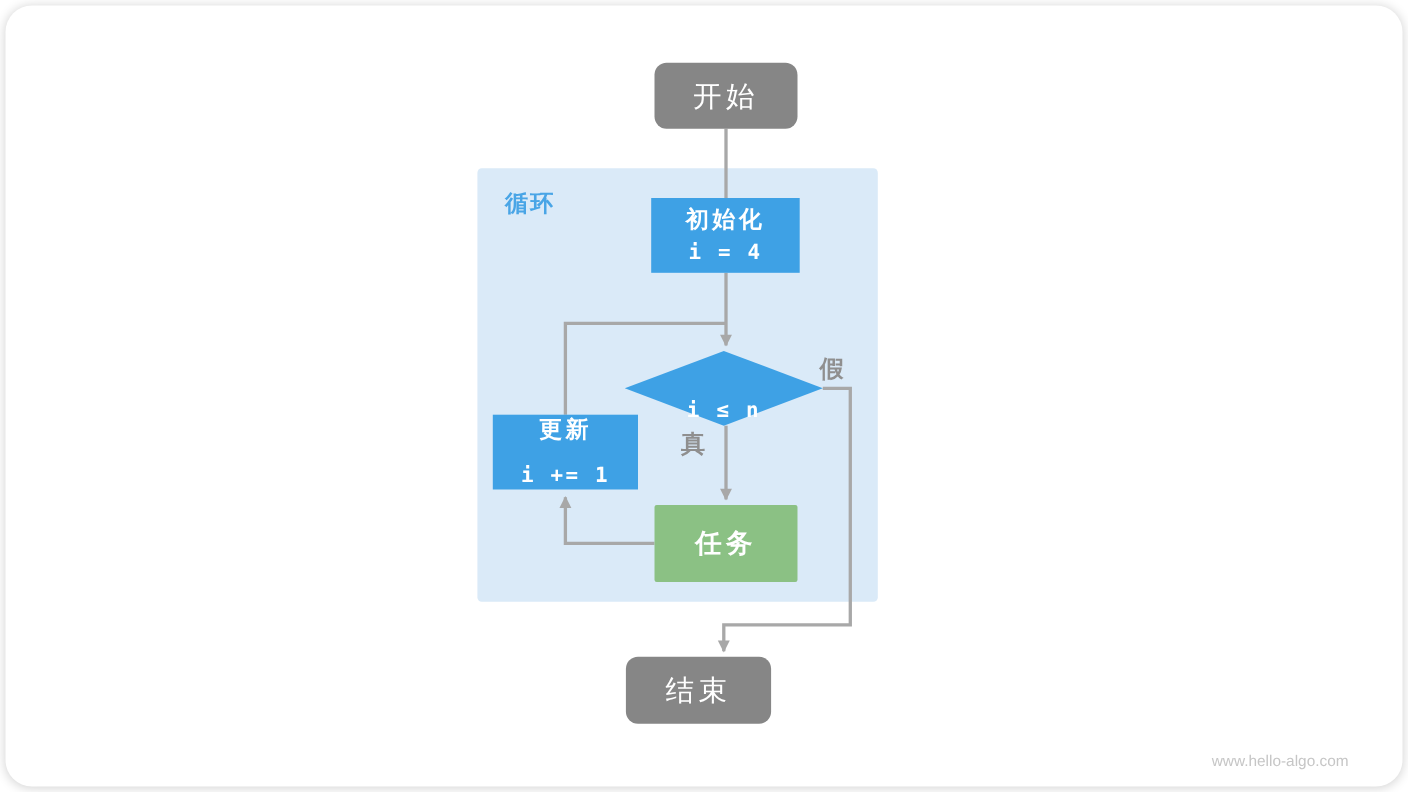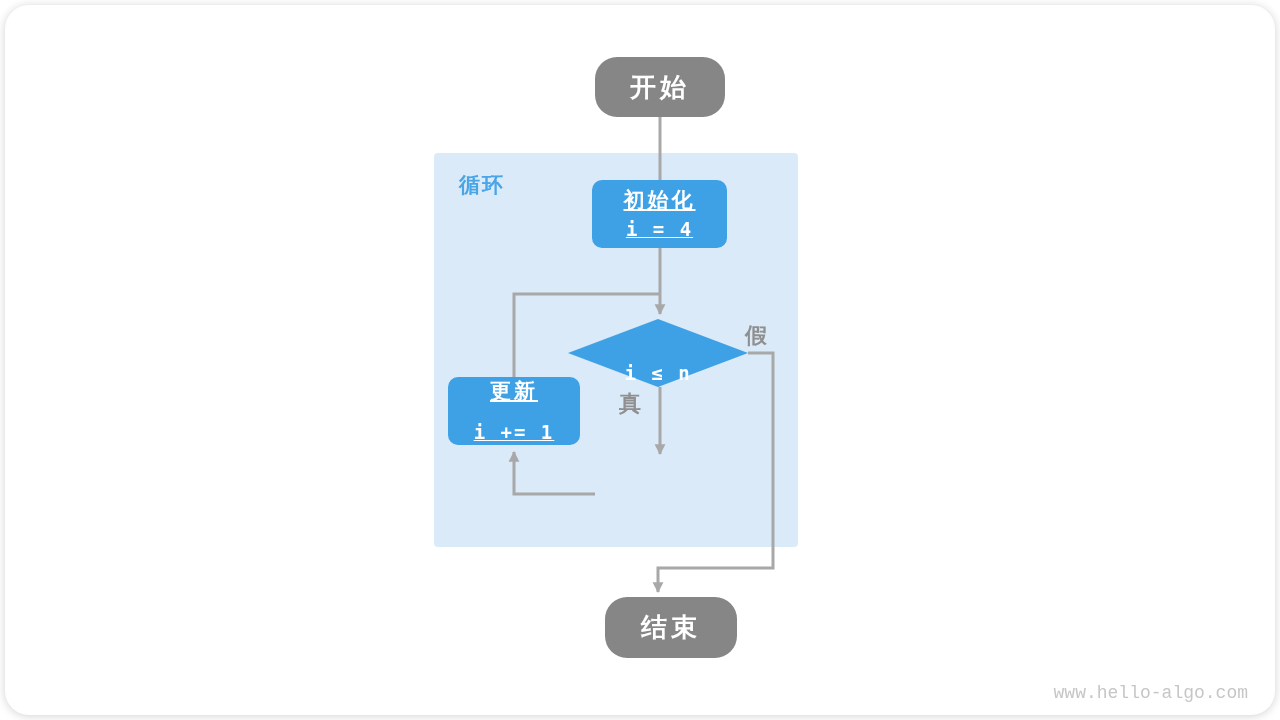--- a/index.html
+++ b/index.html
@@ -37,50 +37,50 @@
   svg.edges{position:absolute;left:0;top:0;z-index:2;}
   svg.edges path.edge{stroke:var(--edge);stroke-width:3;fill:none;}
   svg.edges .diamond{fill:var(--box-blue);}
   .arrowhead{fill:var(--edge);}
 
   .node{
     position:absolute;z-index:3;display:flex;flex-direction:column;
     align-items:center;justify-content:center;
     color:var(--text-light);text-align:center;
   }
-  .node.gray{background:var(--box-gray);border-radius:22px;font-size:26px;font-weight:700;letter-spacing:4px;}
-  .node.blue{background:var(--box-blue);border-radius:10px;text-decoration:underline;}
+  .node.gray{background:var(--box-gray);border-radius:11px;font-size:26px;font-weight:400;letter-spacing:4px;}
+  .node.blue{background:var(--box-blue);border-radius:0;}
   .node.green{background:var(--box-green);border-radius:2px;font-size:24px;font-weight:600;letter-spacing:4px;}
   .node .title{font-size:21px;font-weight:600;letter-spacing:3px;line-height:30px;}
   .code{
     font-family:"DejaVu Sans Mono","Liberation Mono",monospace;
     font-size:19px;font-weight:bold;letter-spacing:2px;line-height:28px;
   }
   .node-start{left:590px;top:52px;width:130px;height:60px;}
   .node-init{left:587px;top:175px;width:135px;height:68px;}
   .node-update{left:443px;top:372px;width:132px;height:68px;gap:12px;}
   .node-task{left:590px;top:454px;width:130px;height:70px;}
-  .node-end{left:600px;top:592px;width:132px;height:61px;}
+  .node-end{left:564px;top:592px;width:132px;height:61px;}
 
   .diamond-label{
     position:absolute;left:563px;top:314px;width:180px;height:68px;z-index:3;
     display:flex;align-items:flex-end;justify-content:center;
     color:var(--text-light);font-size:21px;
   }
   .edge-label{
     position:absolute;z-index:3;color:var(--edge-label);
     font-size:22px;font-weight:bold;
   }
   .edge-label-true{left:614px;top:384px;}
   .edge-label-false{left:740px;top:316px;}
 
   .watermark{
-    position:absolute;right:37px;top:678px;z-index:3;
-    color:var(--watermark);font-size:18px;
-    font-family:Liberation Mono, monospace;
+    position:absolute;right:59px;top:678px;z-index:3;
+    color:var(--watermark);font-size:14px;
+    font-family:Liberation Sans, sans-serif;
   }
 </style>
 </head>
 <body>
 
 <div class="card">
   <div class="canvas">
 
     <div class="loop-region">
       <span class="loop-label">循环</span>
@@ -110,20 +110,21 @@
 
     <div class="diamond-label">
       <span class="code">i ≤ n</span>
     </div>
 
     <div class="node blue node-update">
       <div class="title">更新</div>
       <div class="code">i += 1</div>
     </div>
 
+    <div class="node green node-task">任务</div>
 
     <div class="node gray node-end">结束</div>
 
     <span class="edge-label edge-label-true">真</span>
     <span class="edge-label edge-label-false">假</span>
 
     <span class="watermark">www.hello-algo.com</span>
   </div>
 </div>
 

